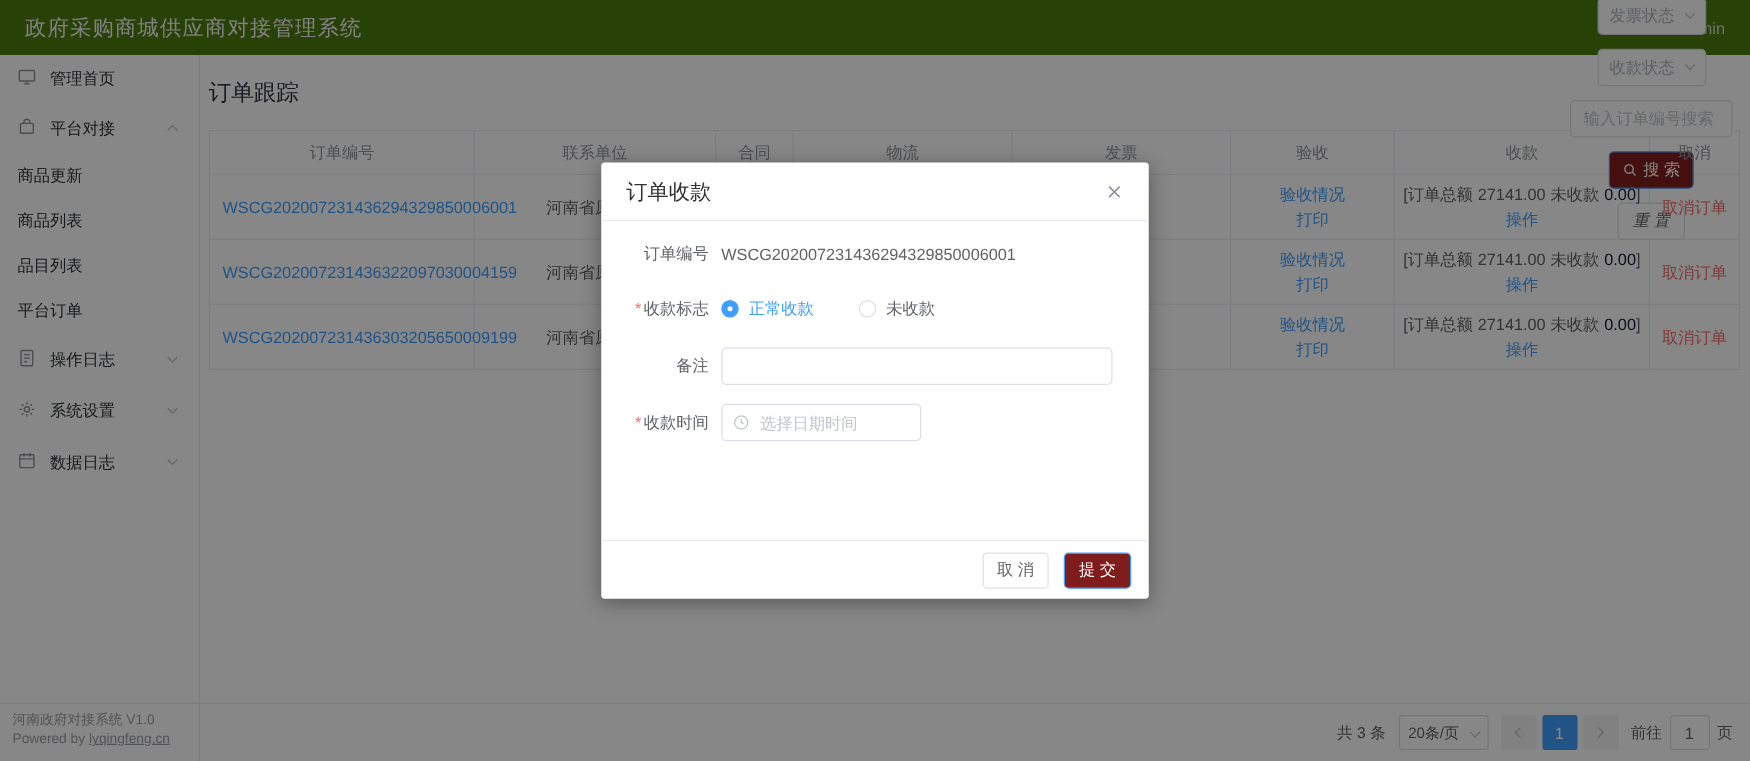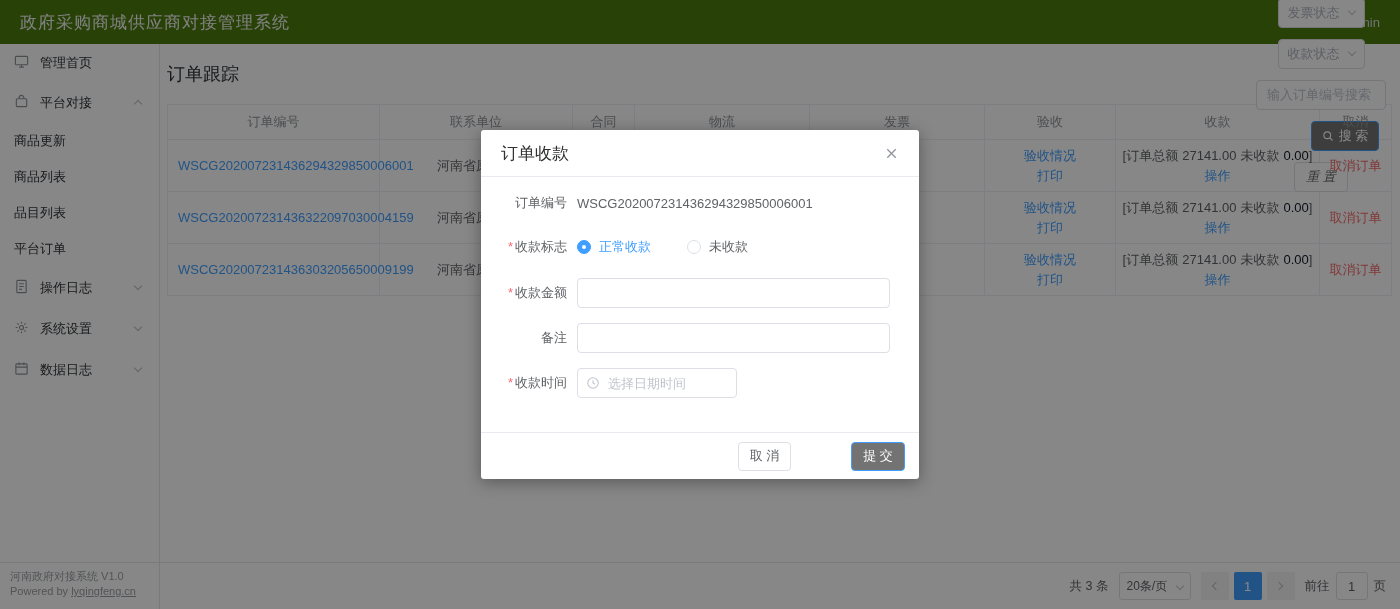--- a/index.html
+++ b/index.html
@@ -29,21 +29,21 @@
   main { flex:1; position:relative; padding:0 8px 0 7px; }
   .page-head { height:60px; display:flex; align-items:center; justify-content:space-between; padding-right:6px; }
   .page-title { font-size:18px; color:#2c3138; font-weight:400; }
   .filters { display:flex; align-items:center; gap:11px;flex-direction:column; }
   .sel { width:87px; height:30px; border:1px solid #dcdfe6; border-radius:4px; display:flex; align-items:center; padding:0 9px; font-size:13px; color:#aeb3bb; cursor:pointer; background:#fff; }
   .sel .chev { margin-right:0; border-color:#c0c4cc; }
   .txt-input { height:30px; border:1px solid #dcdfe6; border-radius:4px; padding:0 10px; font-size:13px; color:#606266; outline:none; font-family:inherit; }
   .txt-input::placeholder { color:#bfc4cc; }
   .search-input { width:130px; }
   .btn { height:30px; border-radius:4px; font-size:13px; display:inline-flex; align-items:center; justify-content:center; cursor:pointer; border:1px solid #dcdfe6; background:#fff; color:#606266; font-family:inherit; }
-  .btn-primary { background:#737373; border-color:#409EFF; color:#fff;margin-left:48px; }
+  .btn-primary { background:#7f1d1d; border-color:#409EFF; color:#fff; }
   .btn-search { width:68px; gap:5px; }
   .btn-reset { width:54px;font-style:italic; }
 
   
   table { width:1224px; border-collapse:collapse; table-layout:fixed; }
   table, th, td { border:1px solid #ebeef5; }
   th { height:35px; font-size:13px; color:#909399; font-weight:400; background:#fff; }
   td { height:52px; font-size:13px; color:#606266; text-align:center; vertical-align:middle; background:#fff; }
   td.order-cell { text-align:left; padding-left:10px; color:#409EFF; cursor:pointer; }
   .lnk { color:#409EFF; cursor:pointer; line-height:20px; display:block; }
@@ -363,26 +363,20 @@
           <span class="radio checked">
             <span class="radio-dot"></span>
             <span class="radio-label">正常收款</span>
           </span>
           <span class="radio">
             <span class="radio-dot"></span>
             <span class="radio-label">未收款</span>
           </span>
         </span>
       </div>
-      <div class="form-row row-amount">
-        <span class="form-label"><span class="star">*</span><span>收款金额</span></span>
-        <span class="form-ctl">
-            <input class="modal-input" style="">
-          </span>
-      </div>
       <div class="form-row row-remark">
         <span class="form-label">备注</span>
         <span class="form-ctl">
             <input class="modal-input" style="">
           </span>
       </div>
       <div class="form-row row-time">
         <span class="form-label"><span class="star">*</span><span>收款时间</span></span>
         <span class="form-ctl date-wrap">
           <span>

